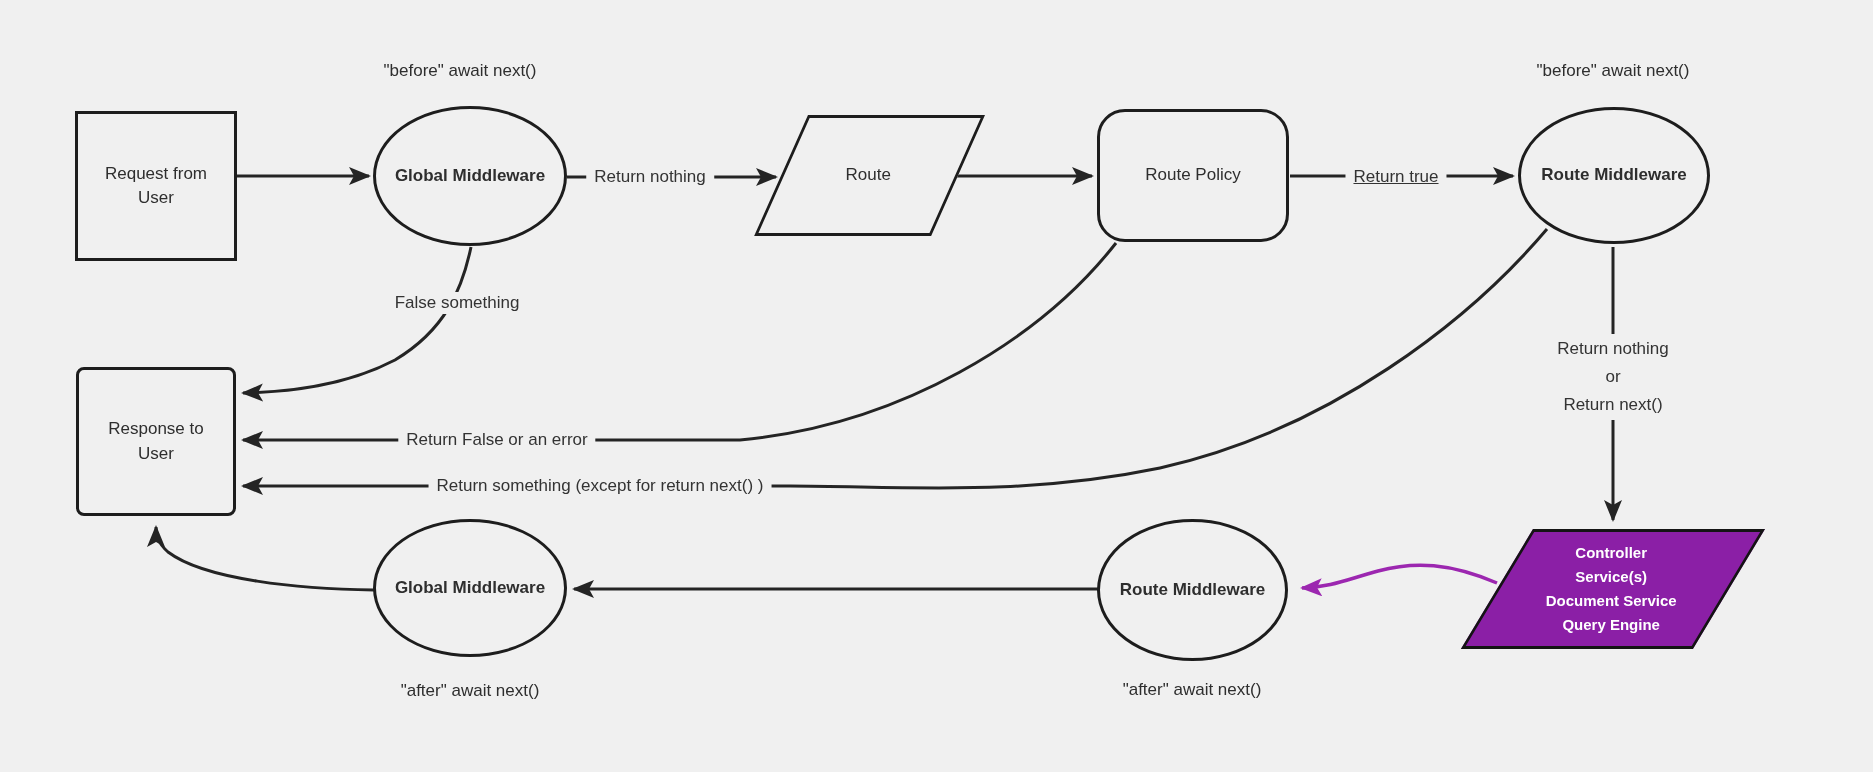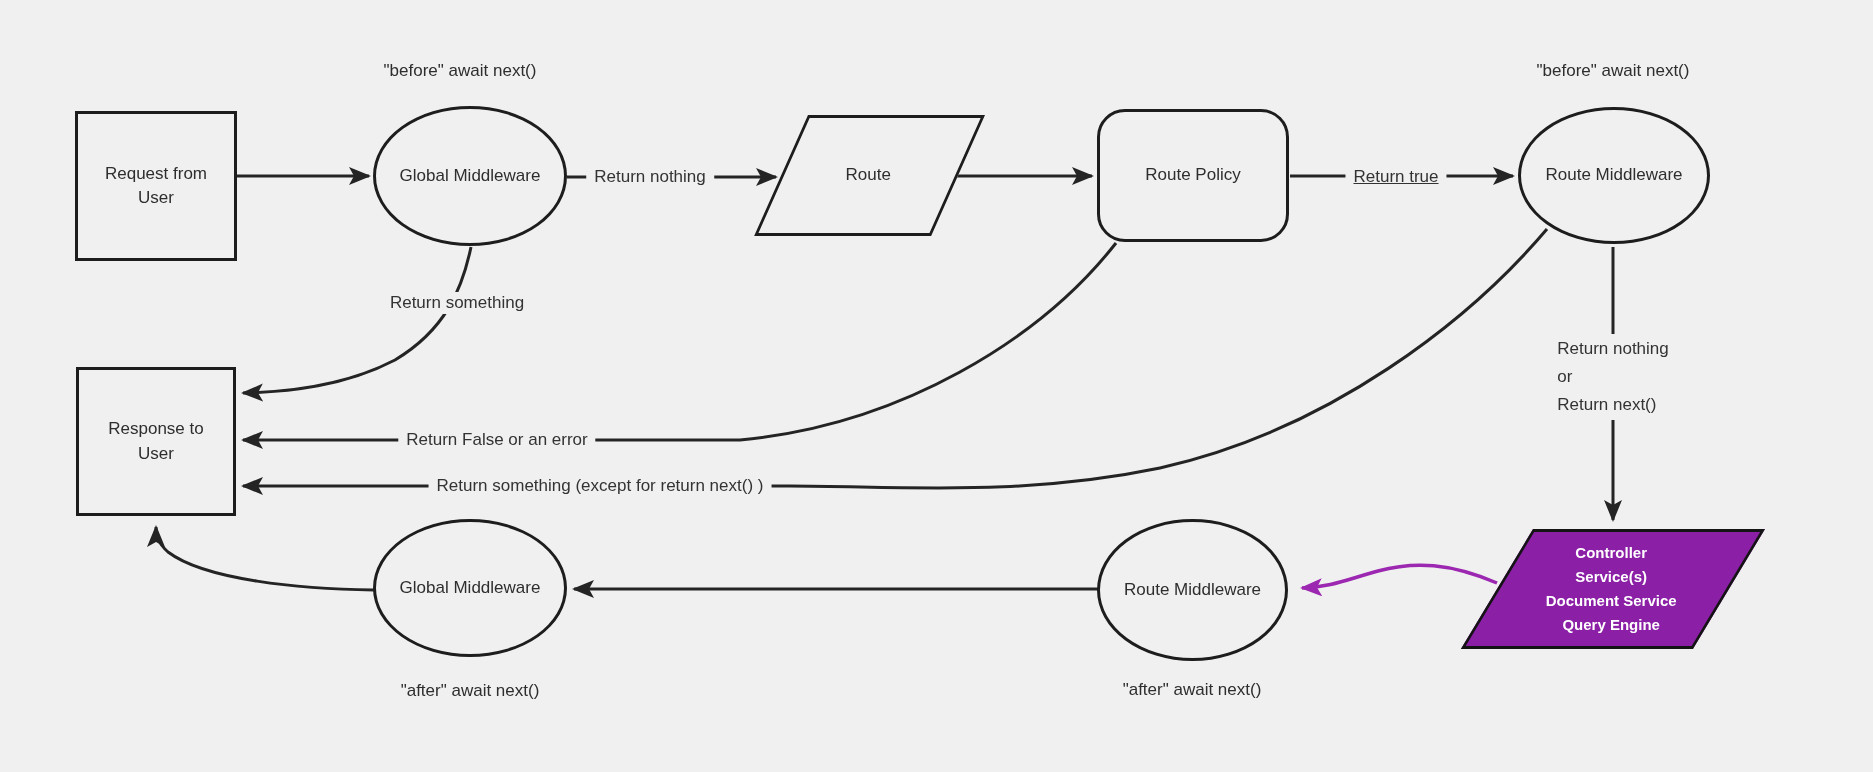--- a/index.html
+++ b/index.html
@@ -8,36 +8,36 @@
     font-family:"Liberation Sans","DejaVu Sans",sans-serif;color:#2e2e2e;overflow:hidden;
   }
   svg.edges{position:absolute;left:0;top:0;z-index:1;}
   .node{
     position:absolute;display:flex;align-items:center;justify-content:center;
     text-align:center;font-size:17px;line-height:1.42;color:#2e2e2e;
     border:3px solid #1d1d1d;box-sizing:border-box;background:#f0f0f0;z-index:2;
   }
   .rect{border-radius:0;}
   .rounded{border-radius:28px;}
-  .ellipse{border-radius:50%;}
+  .ellipse{border-radius:50%;font-weight:bold;}
   .para{transform-origin:top left;}
   .para .inner{
     width:100%;height:100%;display:flex;align-items:center;justify-content:center;
     transform-origin:top left;position:relative;text-align:center;
   }
   .para-route{transform:skewX(-24deg);}
   .para-route .inner{transform:skewX(24deg);left:-27px;}
   .para-controller{transform:skewX(-31deg);background:#8b1fa6;border-color:#141414;}
   .para-controller .inner{
     transform:skewX(31deg);left:-36px;color:#ffffff;font-weight:bold;font-size:15px;
     line-height:24px;white-space:pre-line;
   }
   .edge-label{
     position:absolute;transform:translate(-50%,-50%);background:#f0f0f0;
-    font-size:17px;color:#333333;padding:1px 8px;white-space:nowrap;z-index:3;
+    font-size:17px;color:#333333;padding:1px 8px;white-space:nowrap;z-index:3;text-align:center;
   }
   .edge-label.multiline{white-space:pre-line;line-height:28px;}
   .annotation{
     position:absolute;transform:translate(-50%,-50%);font-size:17px;color:#2e2e2e;
     white-space:nowrap;z-index:3;
   }
 </style>
 </head>
 <body>
 
@@ -82,42 +82,42 @@
   </div>
 
   <div class="node rounded" style="left:1097px;top:109px;width:192px;height:133px;padding:0 14px;text-align:right;">
     <span>Route Policy</span>
   </div>
 
   <div class="node ellipse" style="left:1518px;top:107px;width:192px;height:137px;padding:0 18px;">
     <span>Route Middleware</span>
   </div>
 
-  <div class="node rect" style="left:76px;top:367px;width:160px;height:149px;padding:0 11px;">
+  <div class="node rect" style="left:76px;top:367px;width:160px;height:149px;padding:0 11px;border-radius:8px;">
     <span>Response to User</span>
   </div>
 
   <div class="node ellipse" style="left:373px;top:519px;width:194px;height:138px;padding:0 18px;">
     <span>Global Middleware</span>
   </div>
 
   <div class="node ellipse" style="left:1097px;top:519px;width:191px;height:142px;padding:0 18px;">
     <span>Route Middleware</span>
   </div>
 
   <div class="node para para-controller" style="left:1533px;top:529px;width:232px;height:120px;">
     <div class="inner"><span>Controller
 Service(s)
 Document Service
 Query Engine</span></div>
   </div>
 
   <div class="edge-label" style="left:650px;top:177px;">Return nothing</div>
   <div class="edge-label" style="left:1396px;top:177px;text-decoration:underline;">Return true</div>
-  <div class="edge-label" style="left:457px;top:303px;">Return something</div>
+  <div class="edge-label" style="left:457px;top:303px;">False something</div>
   <div class="edge-label" style="left:485px;top:440px;margin-left:12px;">Return False or an error</div>
   <div class="edge-label" style="left:600px;top:486px;">Return something (except for return next() )</div>
   <div class="edge-label multiline" style="left:1613px;top:377px;">Return nothing
 or
 Return next()</div>
 
   <div class="annotation" style="left:460px;top:71px;">"before" await next()</div>
   <div class="annotation" style="left:1613px;top:71px;">"before" await next()</div>
   <div class="annotation" style="left:470px;top:691px;">"after" await next()</div>
   <div class="annotation" style="left:1192px;top:690px;">"after" await next()</div>

